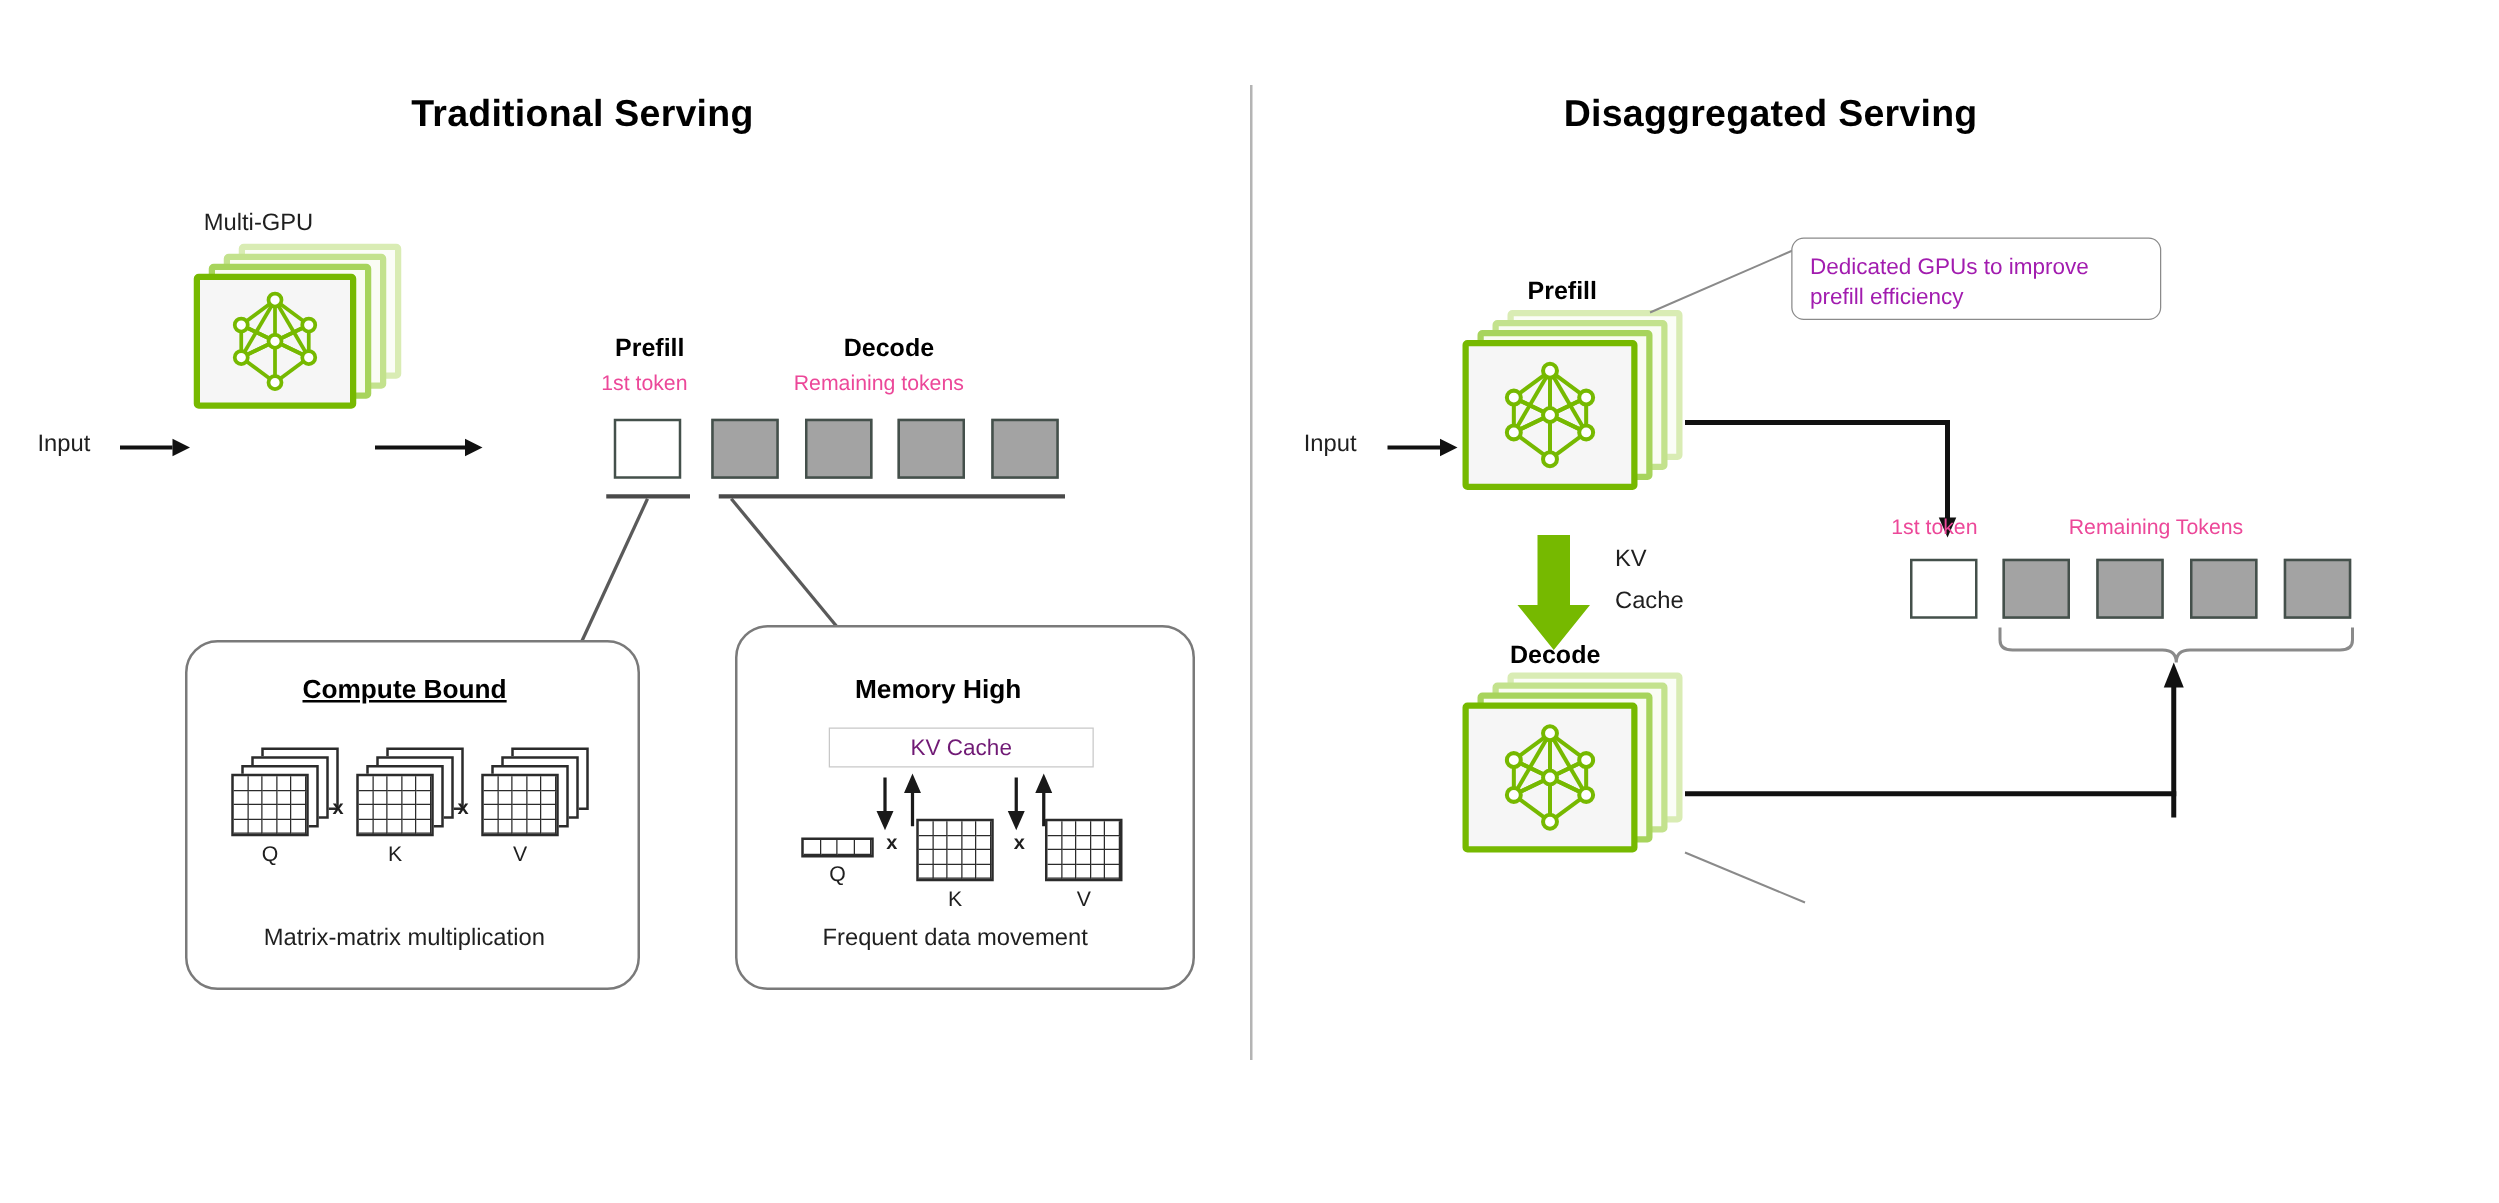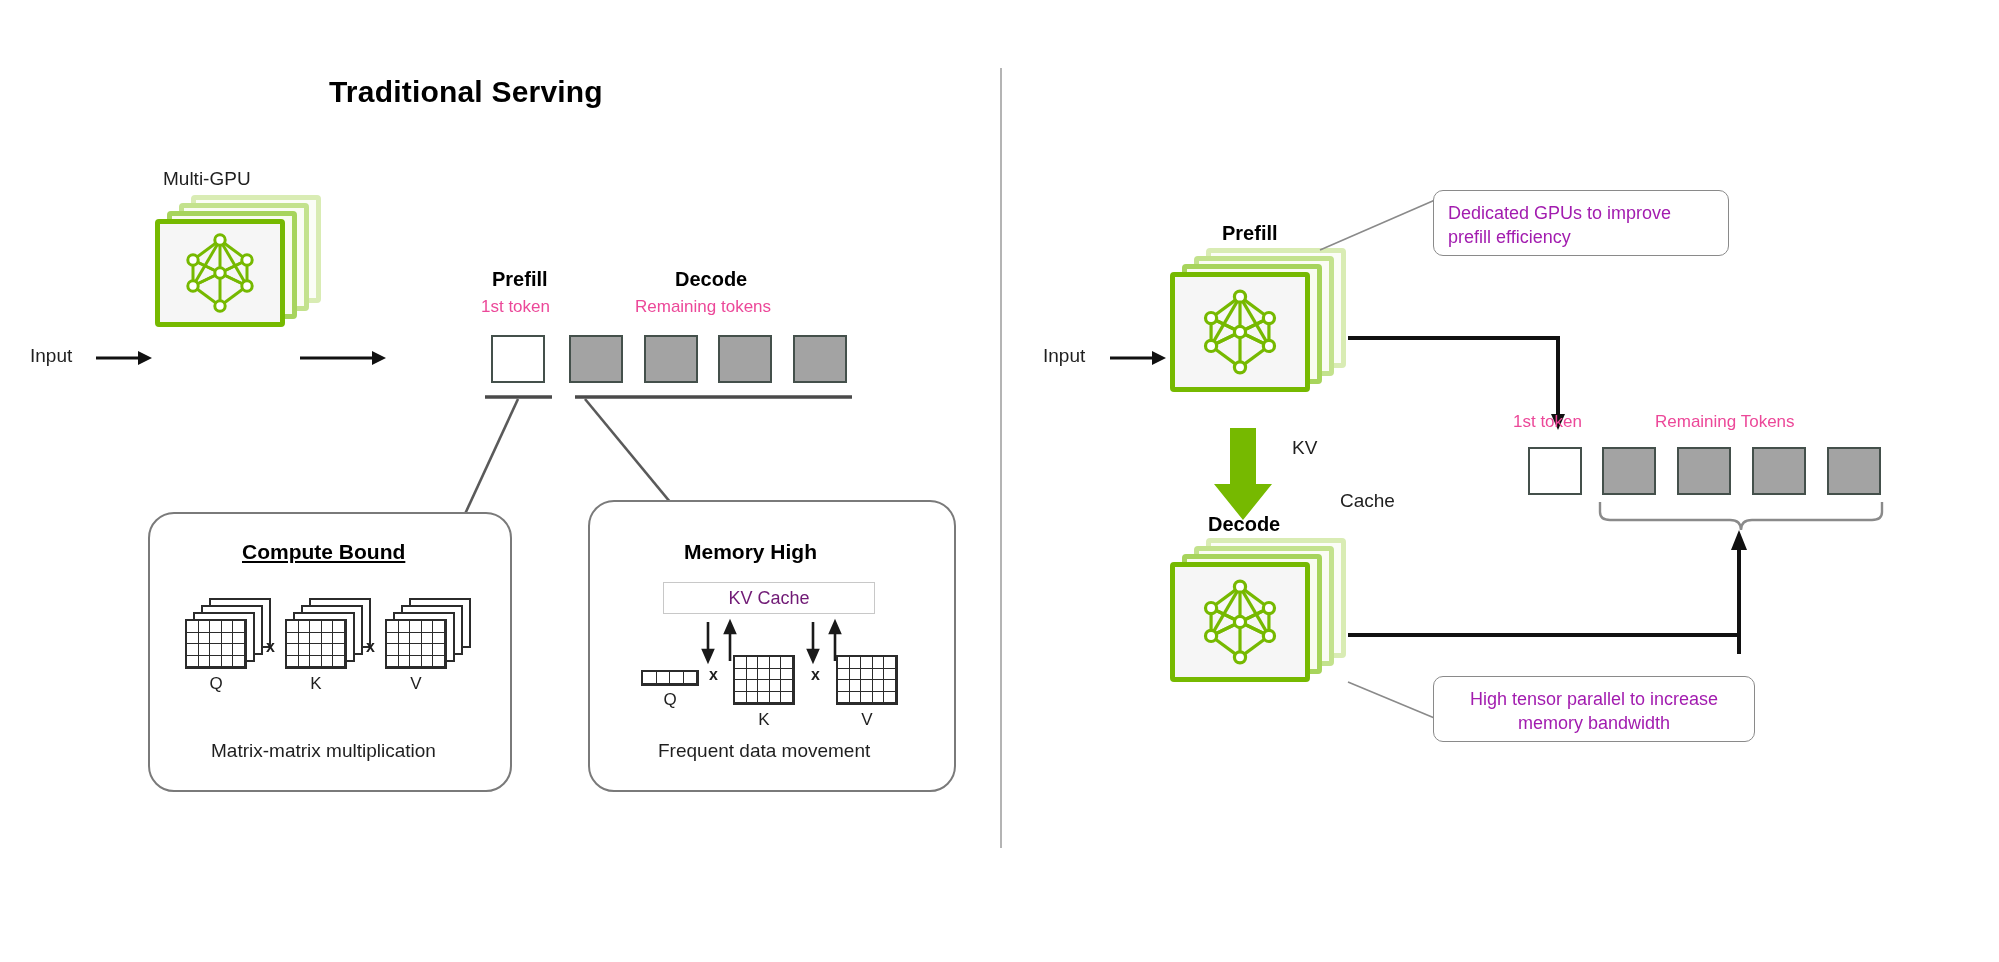--- a/index.html
+++ b/index.html
@@ -302,20 +302,21 @@
         <i></i>
         <i></i>
         <i></i>
         <i></i>
     </div>
     <div class="matrix-cap abs" style="left:0px;top:55px;width:62px;">V</div>
   </div>
 
   <div class="abs lbl" style="left:658px;top:740px;">Frequent data movement</div>
 
+  <div class="abs panel-title" style="left:1251px;top:75px;">Disaggregated Serving</div>
 
   <div class="abs lbl" style="left:1043px;top:345px;">Input</div>
   <svg class="abs" style="left:1110px;top:348px;" width="56" height="20" viewBox="0 0 56 20">
     <line x1="0" y1="10" x2="42" y2="10" stroke="#111" stroke-width="3.2"></line>
     <polygon points="42,3 56,10 42,17" fill="#111"></polygon>
   </svg>
 
   <div class="abs lbl-b" style="left:1222px;top:222px;">Prefill</div>
 
   <div class="gpu-wrap" style="left:1170px;top:248px;width:185px;height:165px;">
@@ -380,21 +381,21 @@
   </svg>
   <svg class="abs" style="left:1726px;top:528px;" width="26" height="126" viewBox="0 0 26 126">
     <line x1="13" y1="126" x2="13" y2="18" stroke="#111" stroke-width="4"></line>
     <polygon points="5,22 21,22 13,2" fill="#111"></polygon>
   </svg>
 
   <svg class="abs" style="left:1212px;top:428px;" width="62" height="94" viewBox="0 0 62 94">
     <polygon points="18,0 44,0 44,56 60,56 31,92 2,56 18,56" fill="#76b900"></polygon>
   </svg>
   <div class="abs lbl" style="left:1292px;top:437px;">KV</div>
-  <div class="abs lbl" style="left:1292px;top:490px;margin-left:48px;">Cache</div>
+  <div class="abs lbl" style="left:1292px;top:470px;">Cache</div>
 
   <div class="abs lbl-b" style="left:1208px;top:513px;">Decode</div>
 
   <div class="gpu-wrap" style="left:1170px;top:538px;width:185px;height:165px;">
     <div class="gpu-card l3" style="left:36px;top:0px;width:140px;height:120px;"></div>
     <div class="gpu-card l2" style="left:24px;top:8px;width:140px;height:120px;"></div>
     <div class="gpu-card l1" style="left:12px;top:16px;width:140px;height:120px;"></div>
     <div class="gpu-card l0" style="left:0px;top:24px;width:140px;height:120px;">
       <svg class="nn-icon" style="left:50%;top:50%;transform:translate(-50%,-50%);" width="84" height="90" viewBox="0 0 78 84">
         <g stroke="#76b900" stroke-width="3" fill="none">
@@ -429,15 +430,14 @@
   </div>
 
   <svg class="abs" style="left:1348px;top:628px;" width="400" height="14" viewBox="0 0 400 14">
     <line x1="0" y1="7" x2="393" y2="7" stroke="#111" stroke-width="4"></line>
   </svg>
 
   <svg class="abs" style="left:1348px;top:680px;" width="100" height="50" viewBox="0 0 100 50">
     <line x1="0" y1="2" x2="96" y2="42" stroke="#8a8a8a" stroke-width="1.6"></line>
   </svg>
 
-  <div class="callout center" style="left:1433px;top:676px;width:322px;height:66px;">High tensor parallel to increase memory bandwidth</div>
 
 </div>
 
 </body></html>

